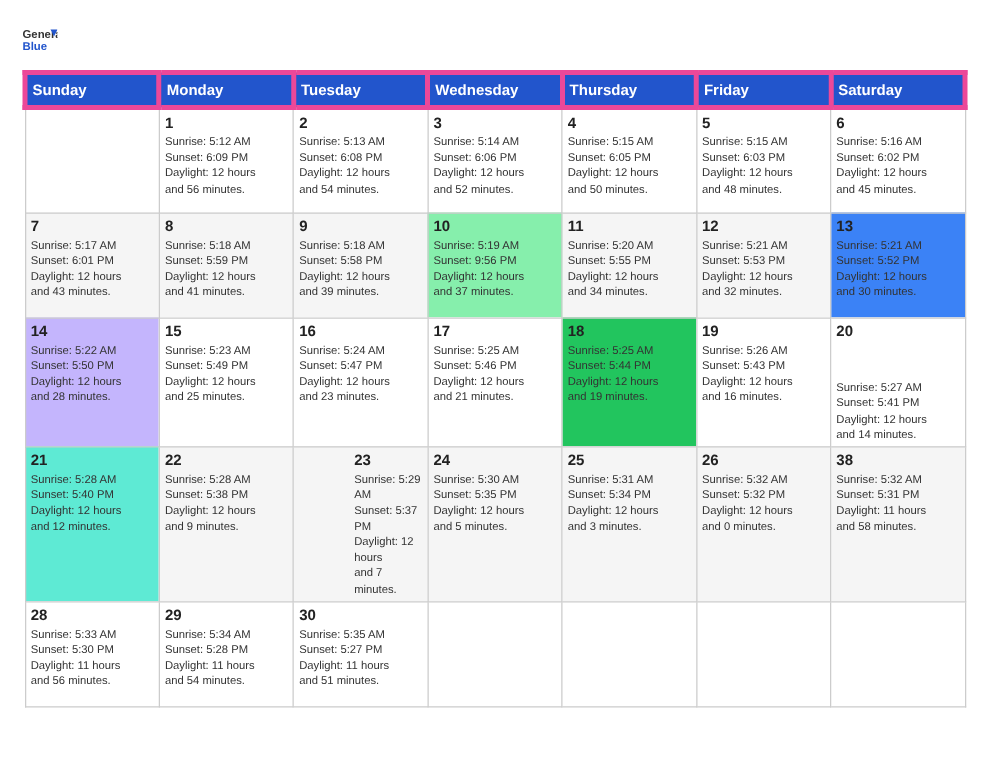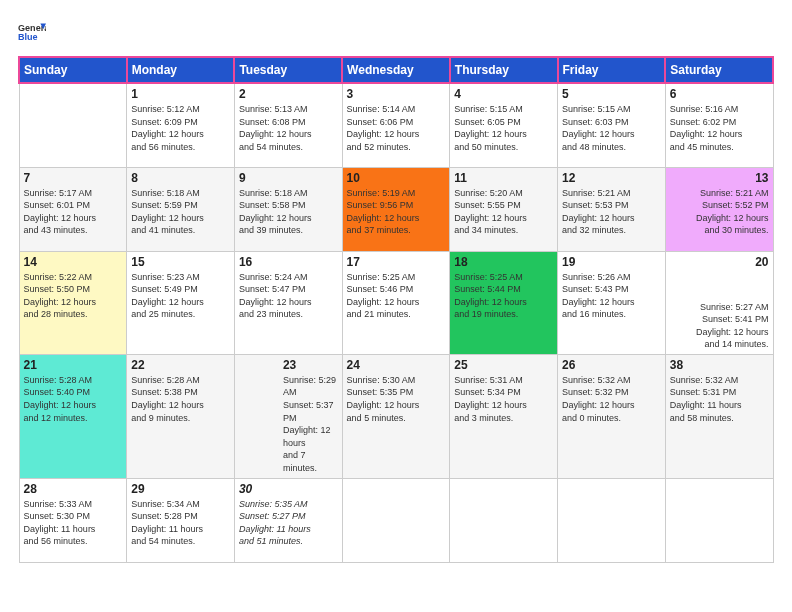--- a/index.html
+++ b/index.html
@@ -49,21 +49,21 @@
       border-collapse: collapse;
       table-layout: fixed;
     }
     thead tr th {
       background-color: #2255cc;
       color: #fff;
       font-size: 12px;
       font-weight: bold;
       padding: 5px 4px;
       text-align: left;
-      border: 2px solid #ec4899;
+      border: 4px solid #ec4899;
     }
     tbody tr td {
       border: 1px solid #ccc;
       vertical-align: top;
       padding: 3px 4px;
       font-size: 9.5px;
       color: #222;
       height: 84px;
     }
     .day-number {
@@ -183,51 +183,51 @@
 Daylight: 12 hours
 and 41 minutes.</div>
           </td>
           <td style="background: rgb(245, 245, 245);">
             <span class="day-number">9</span>
             <div class="day-info" style="white-space: pre-line;">Sunrise: 5:18 AM
 Sunset: 5:58 PM
 Daylight: 12 hours
 and 39 minutes.</div>
           </td>
-          <td style="background: #f97316; margin-left: 16px;">
+          <td style="background: #86efac; margin-left: 16px;">
             <span class="day-number">10</span>
             <div class="day-info" style="white-space: pre-line;">Sunrise: 5:19 AM
 Sunset: 9:56 PM
 Daylight: 12 hours
 and 37 minutes.</div>
           </td>
           <td style="background: rgb(245, 245, 245);">
             <span class="day-number">11</span>
             <div class="day-info" style="white-space: pre-line;">Sunrise: 5:20 AM
 Sunset: 5:55 PM
 Daylight: 12 hours
 and 34 minutes.</div>
           </td>
           <td style="background: rgb(245, 245, 245);">
             <span class="day-number">12</span>
             <div class="day-info" style="white-space: pre-line;">Sunrise: 5:21 AM
 Sunset: 5:53 PM
 Daylight: 12 hours
 and 32 minutes.</div>
           </td>
-          <td style="background: #f0abfc; text-align: right;">
+          <td style="background: #3b82f6;">
             <span class="day-number">13</span>
             <div class="day-info" style="white-space: pre-line;">Sunrise: 5:21 AM
 Sunset: 5:52 PM
 Daylight: 12 hours
 and 30 minutes.</div>
           </td>
         </tr>
         <tr>
-          <td style="background: #fef9c3;">
+          <td style="background: #c4b5fd;">
             <span class="day-number">14</span>
             <div class="day-info" style="white-space: pre-line;">Sunrise: 5:22 AM
 Sunset: 5:50 PM
 Daylight: 12 hours
 and 28 minutes.</div>
           </td>
           <td style="background: rgb(255, 255, 255); margin-top: 12px;">
             <span class="day-number">15</span>
             <div class="day-info" style="white-space: pre-line;">Sunrise: 5:23 AM
 Sunset: 5:49 PM
@@ -255,21 +255,21 @@
 Daylight: 12 hours
 and 19 minutes.</div>
           </td>
           <td style="background: rgb(255, 255, 255);">
             <span class="day-number">19</span>
             <div class="day-info" style="white-space: pre-line;">Sunrise: 5:26 AM
 Sunset: 5:43 PM
 Daylight: 12 hours
 and 16 minutes.</div>
           </td>
-          <td style="background: rgb(255, 255, 255); text-align: right;">
+          <td style="background: rgb(255, 255, 255);">
             <span class="day-number">20</span>
             <div class="day-info" style="white-space: pre-line; margin-top: 32px;">Sunrise: 5:27 AM
 Sunset: 5:41 PM
 Daylight: 12 hours
 and 14 minutes.</div>
           </td>
         </tr>
         <tr>
           <td style="background: #5eead4;">
             <span class="day-number">21</span>
@@ -329,21 +329,21 @@
 Daylight: 11 hours
 and 56 minutes.</div>
           </td>
           <td style="background: rgb(255, 255, 255);">
             <span class="day-number">29</span>
             <div class="day-info" style="white-space: pre-line;">Sunrise: 5:34 AM
 Sunset: 5:28 PM
 Daylight: 11 hours
 and 54 minutes.</div>
           </td>
-          <td style="background: rgb(255, 255, 255); font-style: italic;">
+          <td style="background: rgb(255, 255, 255);">
             <span class="day-number">30</span>
             <div class="day-info" style="white-space: pre-line;">Sunrise: 5:35 AM
 Sunset: 5:27 PM
 Daylight: 11 hours
 and 51 minutes.</div>
           </td>
           <td class="empty-cell"></td>
           <td class="empty-cell"></td>
           <td class="empty-cell"></td>
           <td class="empty-cell"></td>

